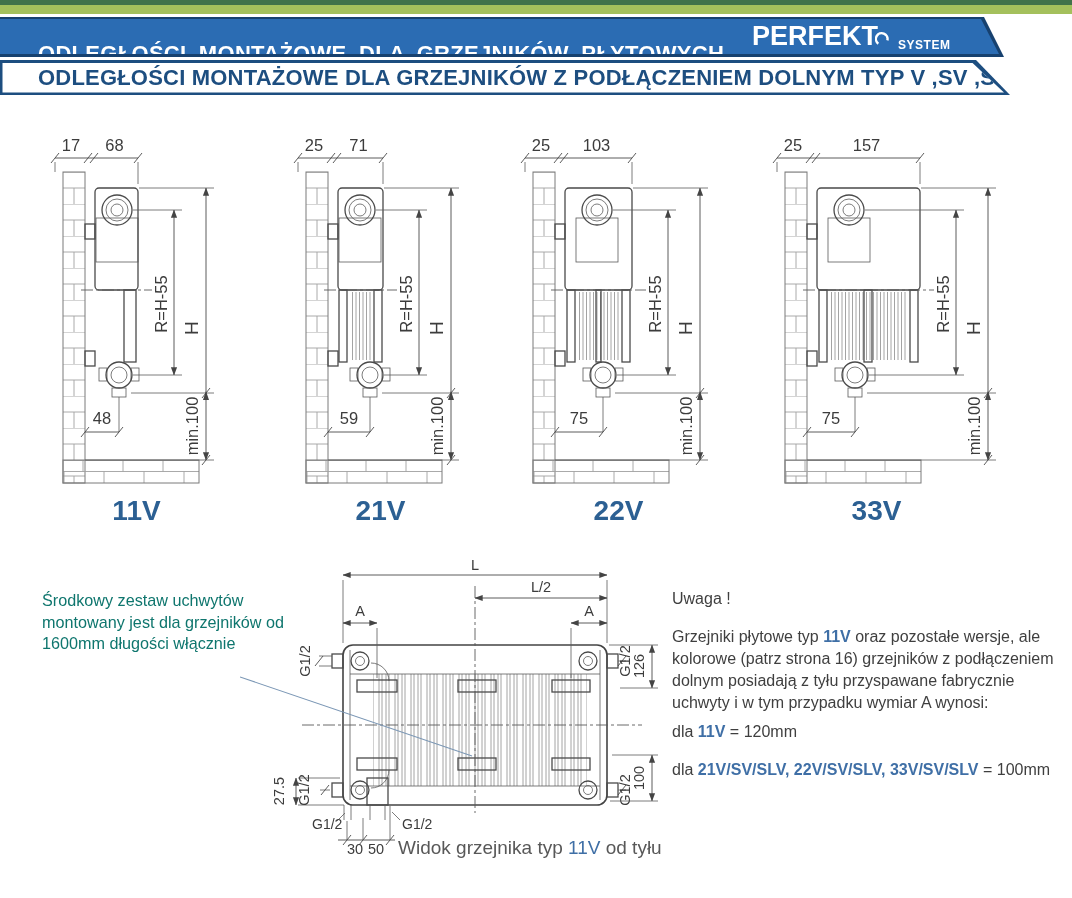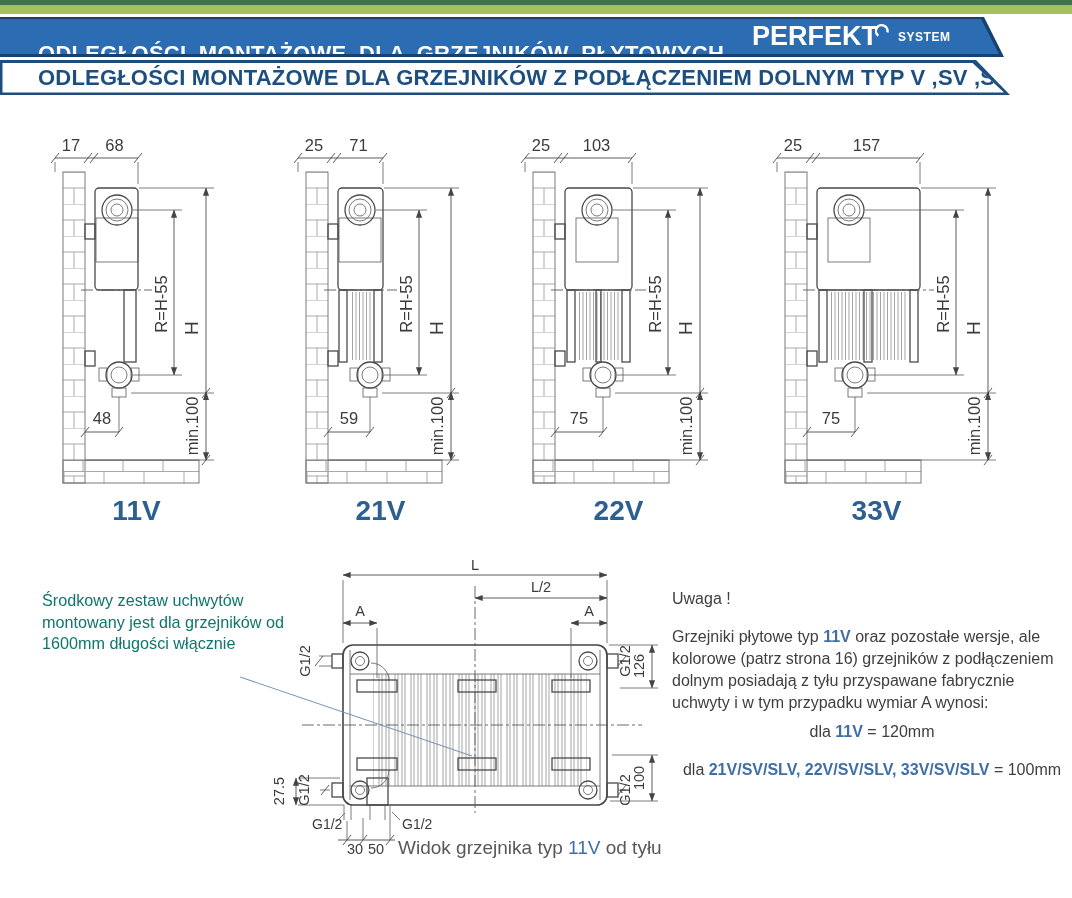--- a/index.html
+++ b/index.html
@@ -9,21 +9,21 @@
   
   .strip-dark{position:absolute;left:0;top:0;width:1072px;height:5px;background:#41724a;}
   .strip-light{position:absolute;left:0;top:5px;width:1072px;height:9px;background:#a4c05c;}
 
   .banner-blue-outer{position:absolute;left:0;top:17px;width:1006px;height:40px;
        background:#17416f;clip-path:polygon(0 0,984px 0,1004px 40px,0 40px);}
   .banner-blue-inner{position:absolute;left:0;top:2px;height:35px;width:1006px;background:#2b6cb3;
        clip-path:polygon(0 0,981px 0,999px 35px,0 35px);
        display:flex;align-items:center;padding-left:38px;box-sizing:border-box;}
   .title{color:#fff;font-size:22px;font-weight:bold;letter-spacing:.3px;word-spacing:6px;white-space:nowrap;margin-top:34px;}
-  .logo{color:#fff;font-weight:bold;font-size:27px;margin-left:28px;display:flex;align-items:center;white-space:nowrap;}
+  .logo{color:#fff;font-weight:bold;font-size:27px;margin-left:28px;display:flex;align-items:flex-end;white-space:nowrap;}
   .logo .swoosh{width:15px;height:15px;position:relative;top:-6px;margin-left:-3px;}
   .logo .swoosh path{stroke:#fff;stroke-width:2.6;fill:none;}
   .logo-sub{font-size:12px;font-weight:bold;letter-spacing:.5px;margin-left:8px;}
 
   .banner-white-outer{position:absolute;left:0;top:60px;width:1012px;height:35px;
        background:#1d4e80;clip-path:polygon(0 0,976px 0,1010px 35px,0 35px);}
   .banner-white-inner{position:absolute;left:0;top:2.5px;height:30px;width:1008px;background:#fff;
        clip-path:polygon(2.5px 0,972px 0,1004px 30px,2.5px 30px);
        display:flex;align-items:center;padding-left:38px;box-sizing:border-box;}
   .subtitle{color:#1d4e80;font-size:22px;font-weight:bold;letter-spacing:.2px;white-space:nowrap;}
@@ -47,21 +47,21 @@
   .dimtxt2s{font-family:"Liberation Sans",sans-serif;font-size:14px;fill:#3c3c3c;text-anchor:start;}
   .typetxt{font-family:"Liberation Sans",sans-serif;font-size:28px;font-weight:bold;fill:#2c6093;text-anchor:middle;}
 
   
   .note-left{position:absolute;left:42px;top:590px;width:268px;color:#0f766e;
        font-size:16.2px;line-height:1.33;}
   .caption{position:absolute;left:398px;top:837px;font-size:19px;color:#585858;white-space:nowrap;}
   .notes-right{position:absolute;left:672px;top:590px;width:400px;color:#3f3f3f;font-size:16px;}
   .uwaga{margin:0 0 18px 0;}
   .wpar{margin:0 0 4px 0;line-height:1.37;}
-  .rule{margin:0 0 10px 0;line-height:1.8;text-align:center;}
+  .rule{margin:0 0 10px 0;line-height:1.8;}
   .blue{color:#3f6fa6;}
   .b{font-weight:bold;}
 </style>
 </head>
 <body>
 
 <div class="page">
 
   <div class="strip-dark"></div>
   <div class="strip-light"></div>

